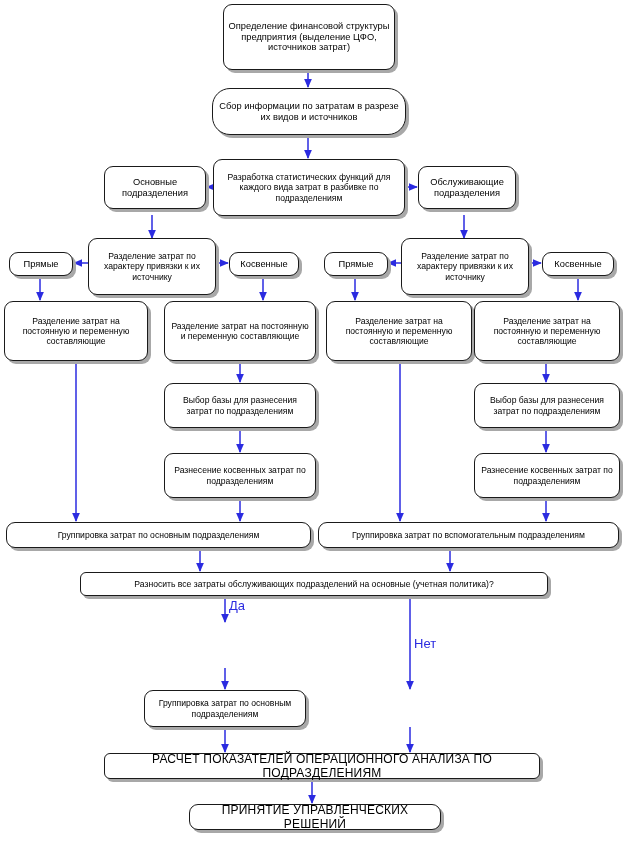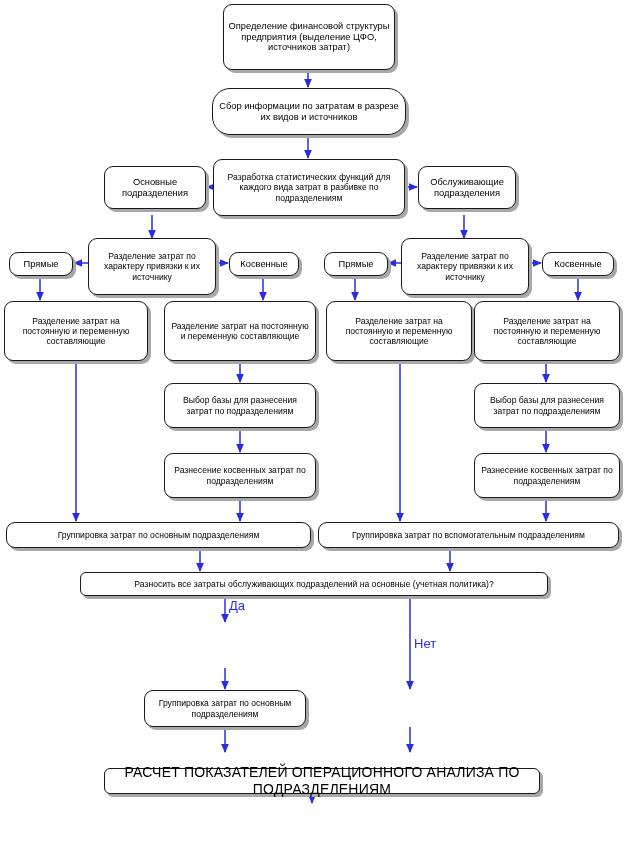--- a/index.html
+++ b/index.html
@@ -40,21 +40,21 @@
     padding: 2px 4px;
     box-shadow: 3px 3px 0 0 #a8a8a8;
     z-index: 2;
   }
   .node.rounded { border-radius: 9px; }
   .node.sharp   { border-radius: 6px; }
   .node .txt { display: block; width: 100%; }
 
   .fs10 { font-size: 9.3px; }
   .fs9  { font-size: 8.6px; }
-  .fs11 { font-size: 14px; letter-spacing: .2px; margin-top: 15px; }
+  .fs11 { font-size: 12px; letter-spacing: .2px; }
 
   .edge-label {
     position: absolute;
     color: #2b2be0;
     font-size: 13px;
     z-index: 3;
     white-space: nowrap;
   }
 </style>
 </head>
@@ -200,14 +200,17 @@
 
 
   <div class="node rounded fs9" style="left:144px; top:690px; width:162px; height:37px;">
     <span class="txt">Группировка затрат по основным подразделениям</span>
   </div>
 
   <div class="node sharp fs11" style="left:104px; top:753px; width:436px; height:26px;">
     <span class="txt">РАСЧЕТ ПОКАЗАТЕЛЕЙ ОПЕРАЦИОННОГО АНАЛИЗА ПО ПОДРАЗДЕЛЕНИЯМ</span>
   </div>
 
+  <div class="node rounded fs11" style="left:189px; top:804px; width:252px; height:26px;">
+    <span class="txt">ПРИНЯТИЕ УПРАВЛЕНЧЕСКИХ РЕШЕНИЙ</span>
+  </div>
 
 </div>
 
 </body></html>

